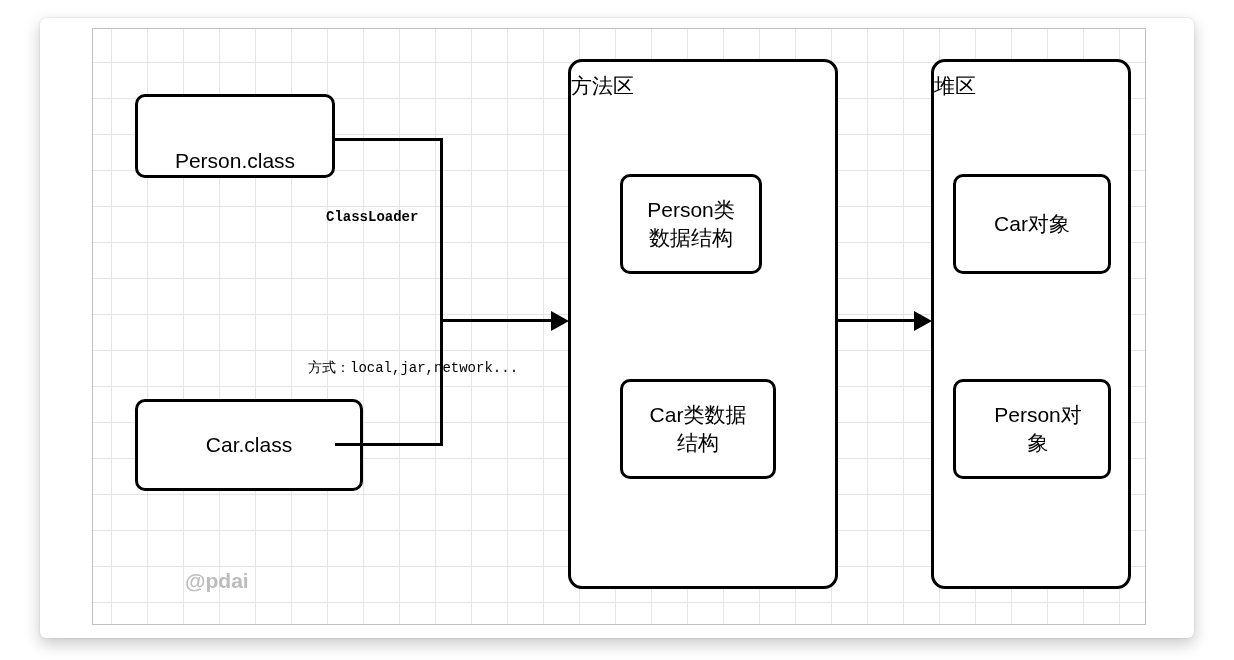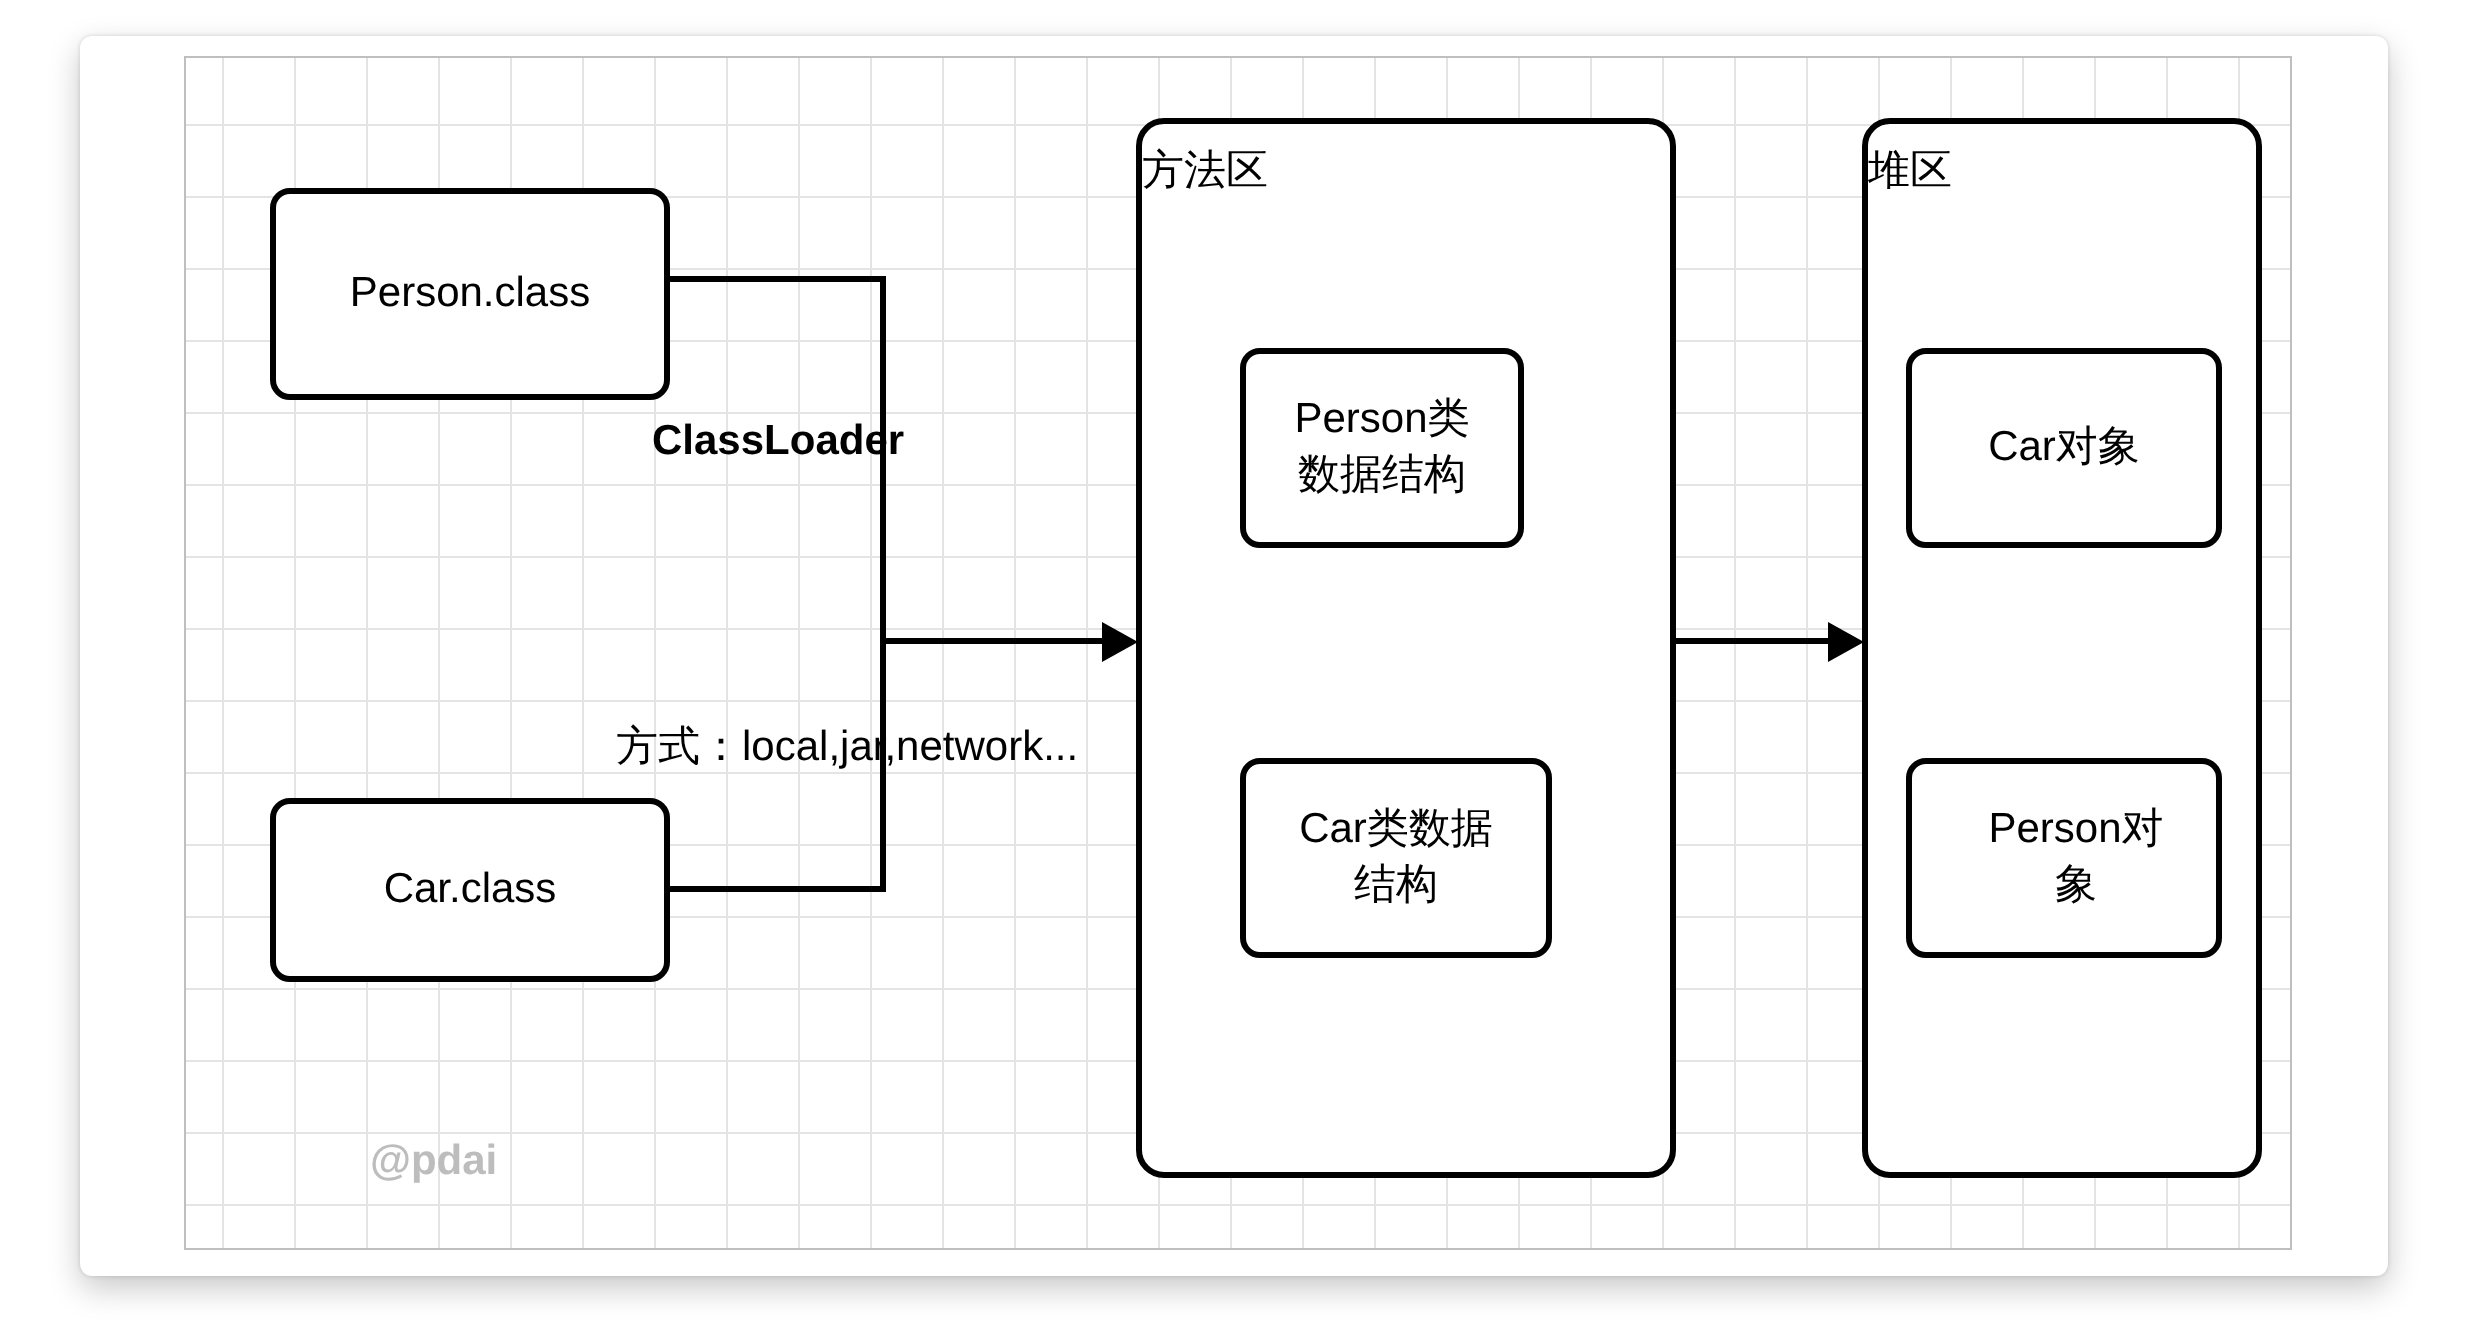--- a/index.html
+++ b/index.html
@@ -44,23 +44,24 @@
   .big{ border-radius:14px; }
   .region-title{
     position:absolute;
     width:100%;
     text-align:left;
     top:10px;
     font-size:21px;
   }
   .lbl{
     position:absolute;
-    font-size:21px;
+    font-size:14px;
     color:#000;
     white-space:nowrap;
+    font-family:Liberation Mono, monospace;
   }
   .bold{font-weight:700;}
   .watermark{
     position:absolute;
     color:#bdbdbd;
     font-size:21px;
   }
   
   .hline{position:absolute;height:3px;background:#000;}
   .vline{position:absolute;width:3px;background:#000;}
@@ -70,25 +71,25 @@
     border-bottom:10px solid transparent;
     border-left:18px solid #000;
   }
 </style>
 </head>
 <body>
 
 <div class="card">
   <div class="grid">
 
-    <div class="box" style="left:42px;top:65px;width:200px;height:106px;">
+    <div class="box" style="left:42px;top:65px;width:200px;height:84px;align-items:flex-end;">
       <span>Person.class</span>
     </div>
 
-    <div class="box" style="left:42px;top:370px;width:200px;height:92px;">
+    <div class="box" style="left:42px;top:370px;width:228px;height:92px;">
       <span>Car.class</span>
     </div>
 
     <div class="box big" style="left:475px;top:30px;width:270px;height:530px;">
       <div class="region-title">方法区</div>
     </div>
     <div class="box" style="left:527px;top:145px;width:142px;height:100px;white-space:pre-line;">
       <span>Person类
 数据结构</span>
     </div>

